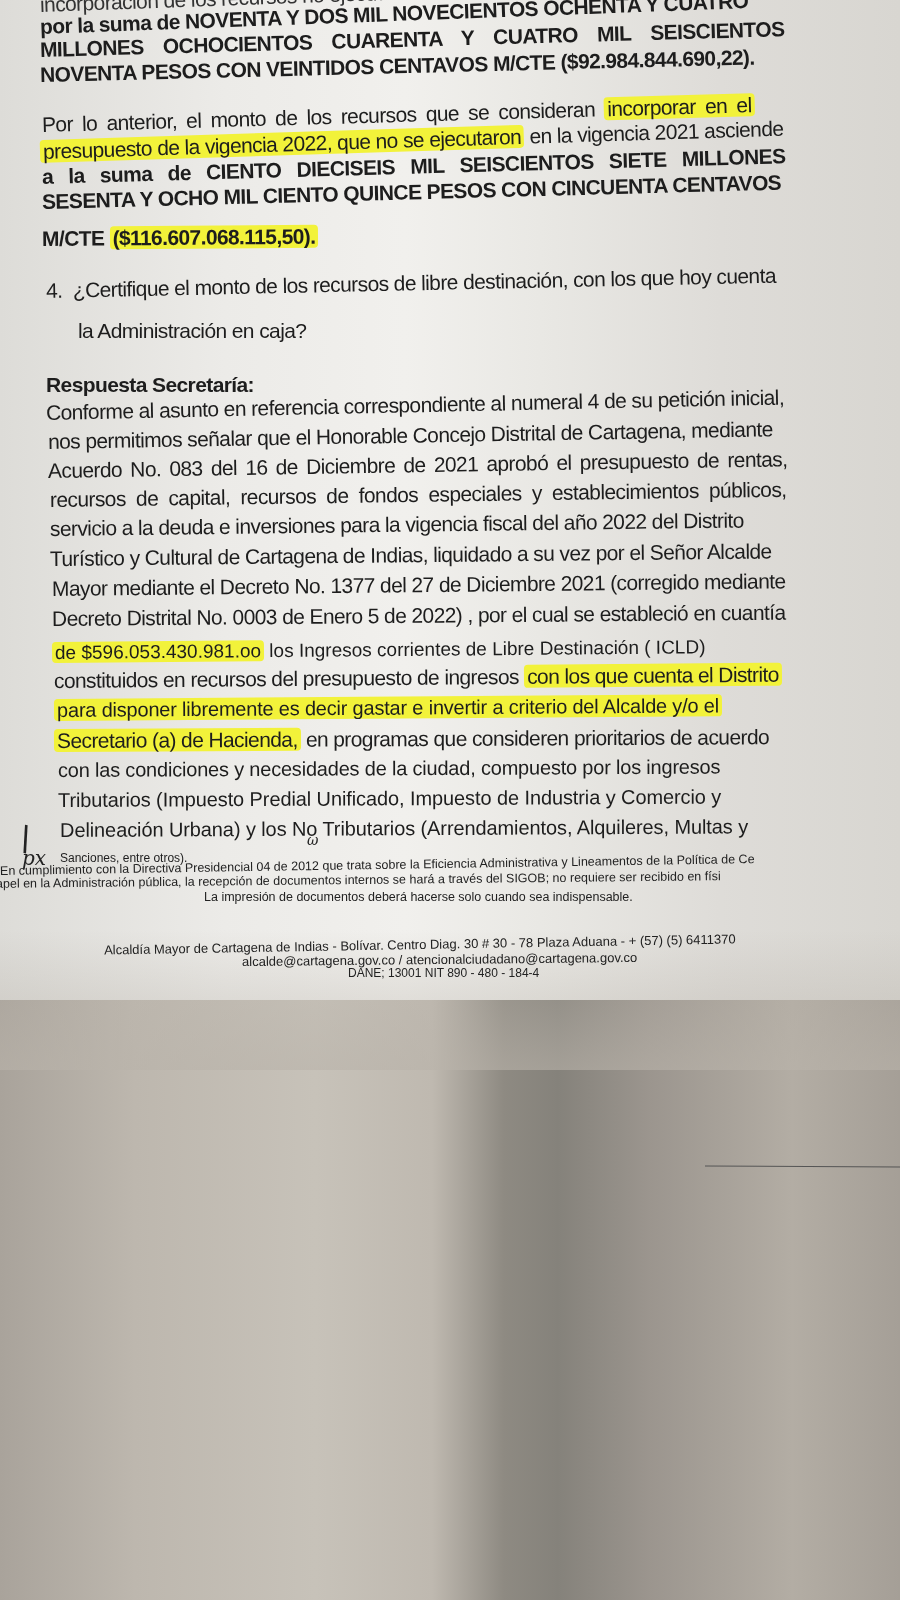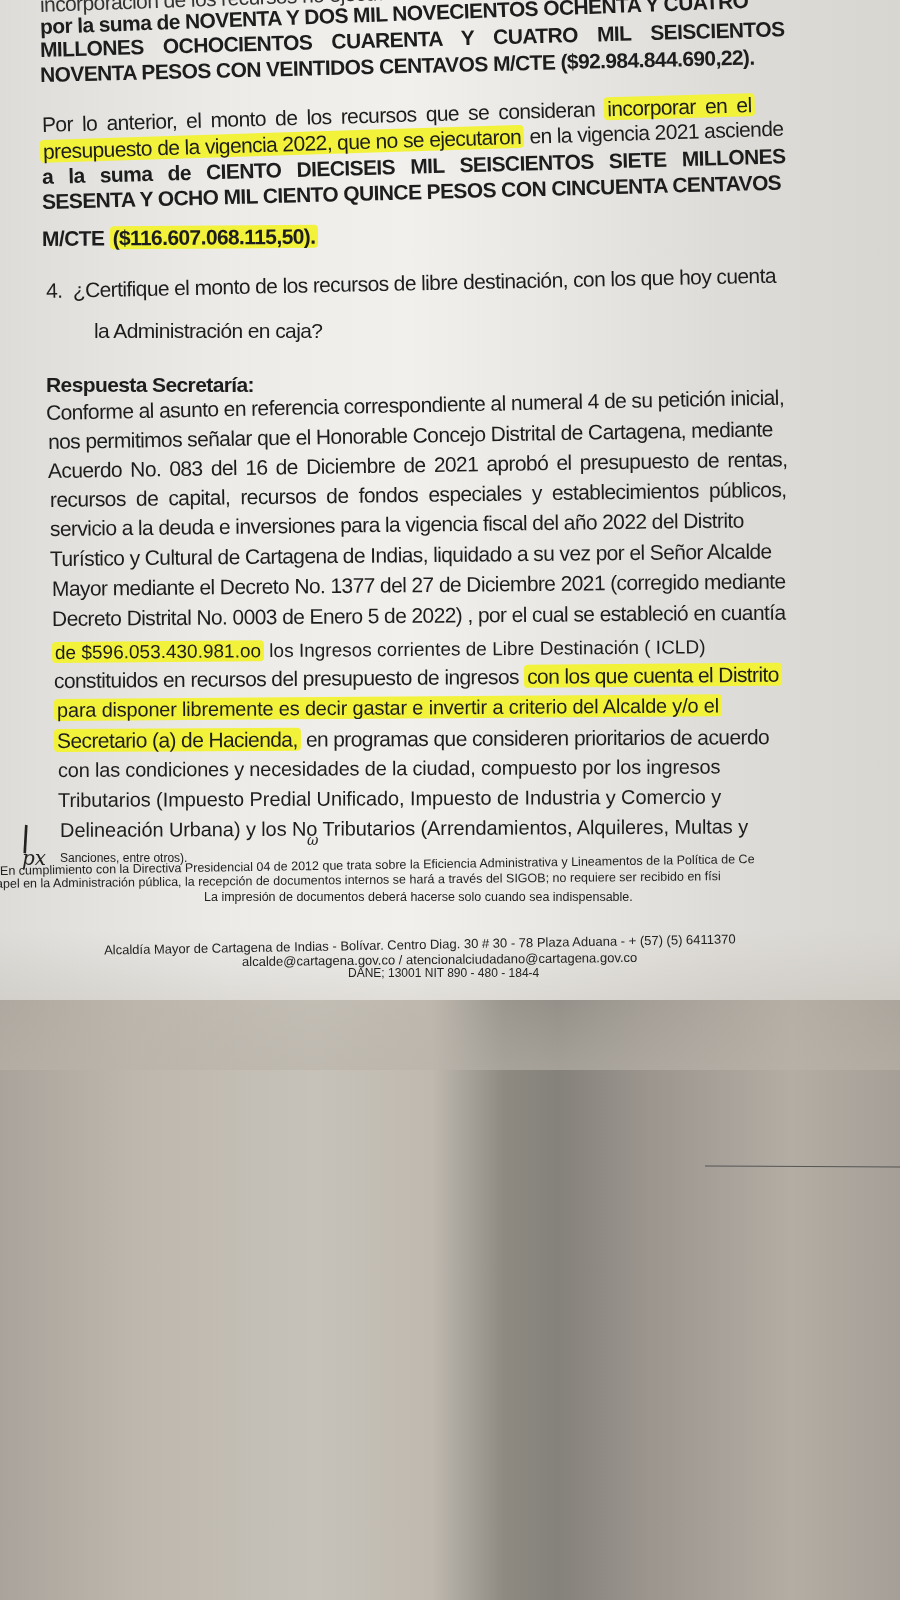--- a/index.html
+++ b/index.html
@@ -44,21 +44,21 @@
 </div>
 <div class="line cond b" style="left:42px; top:164px; transform:rotate(-1.6deg); word-spacing:10px;">a la suma de CIENTO DIECISEIS MIL SEISCIENTOS SIETE MILLONES</div>
 <div class="line cond b" style="left:42px; top:189px; transform:rotate(-1.5deg);">SESENTA Y OCHO MIL CIENTO QUINCE PESOS CON CINCUENTA CENTAVOS</div>
 <div class="line cond b" style="left:42px; top:226px; transform:rotate(-0.5deg);">
   <span>M/CTE </span><span class="hl">($116.607.068.115,50).</span>
 </div>
 
 <div class="line cond" style="left:46px; top:278px; transform:rotate(-1.2deg);">
   <span>4.</span>&nbsp;&nbsp;<span>¿Certifique el monto de los recursos de libre destinación, con los que hoy cuenta</span>
 </div>
-<div class="line cond" style="left:94px; top:318px;text-align:right;">la Administración en caja?</div>
+<div class="line cond" style="left:78px; top:318px;text-align:right;">la Administración en caja?</div>
 
 <div class="line cond b" style="left:46px; top:372px;">Respuesta Secretaría:</div>
 
 <div class="line cond" style="left:46px; top:400px; transform:rotate(-1.2deg);">Conforme al asunto en referencia correspondiente al numeral 4 de su petición inicial,</div>
 <div class="line cond" style="left:48px; top:429px; transform:rotate(-1.0deg);">nos permitimos señalar que el Honorable Concejo Distrital de Cartagena, mediante</div>
 <div class="line cond" style="left:48px; top:458px; transform:rotate(-0.9deg); word-spacing:3px;">Acuerdo No. 083 del 16 de Diciembre de 2021 aprobó el presupuesto de rentas,</div>
 <div class="line cond" style="left:50px; top:487px; transform:rotate(-0.8deg); word-spacing:5px;">recursos de capital, recursos de fondos especiales y establecimientos públicos,</div>
 <div class="line cond" style="left:50px; top:516px; transform:rotate(-0.7deg);">servicio a la deuda e inversiones para la vigencia fiscal del año  2022 del Distrito</div>
 <div class="line cond" style="left:50px; top:546px; transform:rotate(-0.6deg);">Turístico y Cultural de Cartagena de Indias,  liquidado a su vez por el  Señor Alcalde</div>
 <div class="line cond" style="left:52px; top:576px; transform:rotate(-0.6deg);">Mayor mediante el Decreto No. 1377 del 27 de Diciembre 2021  (corregido mediante</div>

